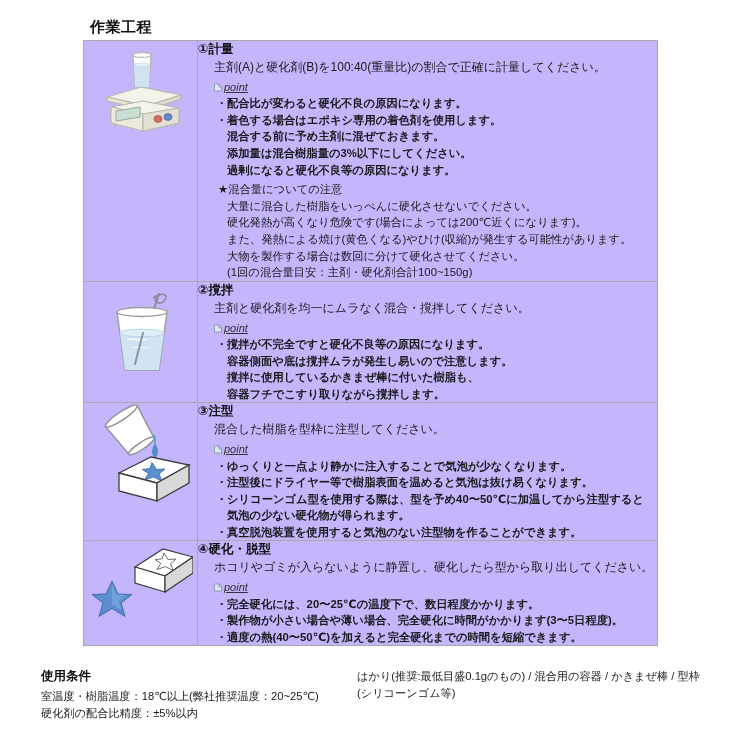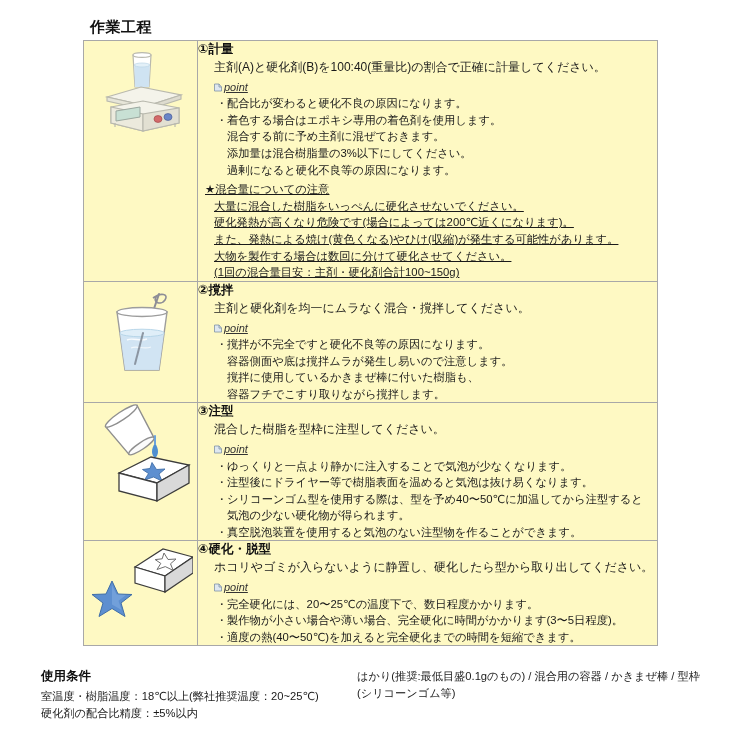--- a/index.html
+++ b/index.html
@@ -34,21 +34,21 @@
   }
 
   
   .process-table {
     position: absolute;
     left: 83px;
     top: 40px;
     width: 575px;
     border-collapse: collapse;
     border: 1px solid #a8a8a8;
-    background: #fef9c3;
+    background: #c4b5fd;
   }
   .process-table td {
     border: 1px solid #a8a8a8;
     vertical-align: top;
     padding: 0;
   }
   .cell-figure {
     width: 114px;
     text-align: center;
     vertical-align: middle;
@@ -92,33 +92,33 @@
     list-style: none;
     margin: 0;
     padding: 0 0 0 20px;
   }
   .point-list li {
     font-size: 11.3px;
     line-height: 1.47;
     color: #1a1a1a;
     position: relative;
     padding-left: 9px;
+    font-weight: bold;
   }
   .point-list li.bullet::before {
     content: "・";
     position: absolute;
     left: -2px;
     top: 0;
   }
   .point-list li.cont {
     padding-left: 9px;
   }
   .note-block {
-    margin: 3px 0 0 7px;
-    text-decoration: underline;
+    margin: 3px 0 0 20px;
   }
   .note-head {
     font-size: 11.3px;
     line-height: 1.47;
     color: #1a1a1a;
   }
   .note-line {
     font-size: 11.3px;
     line-height: 1.47;
     color: #1a1a1a;

